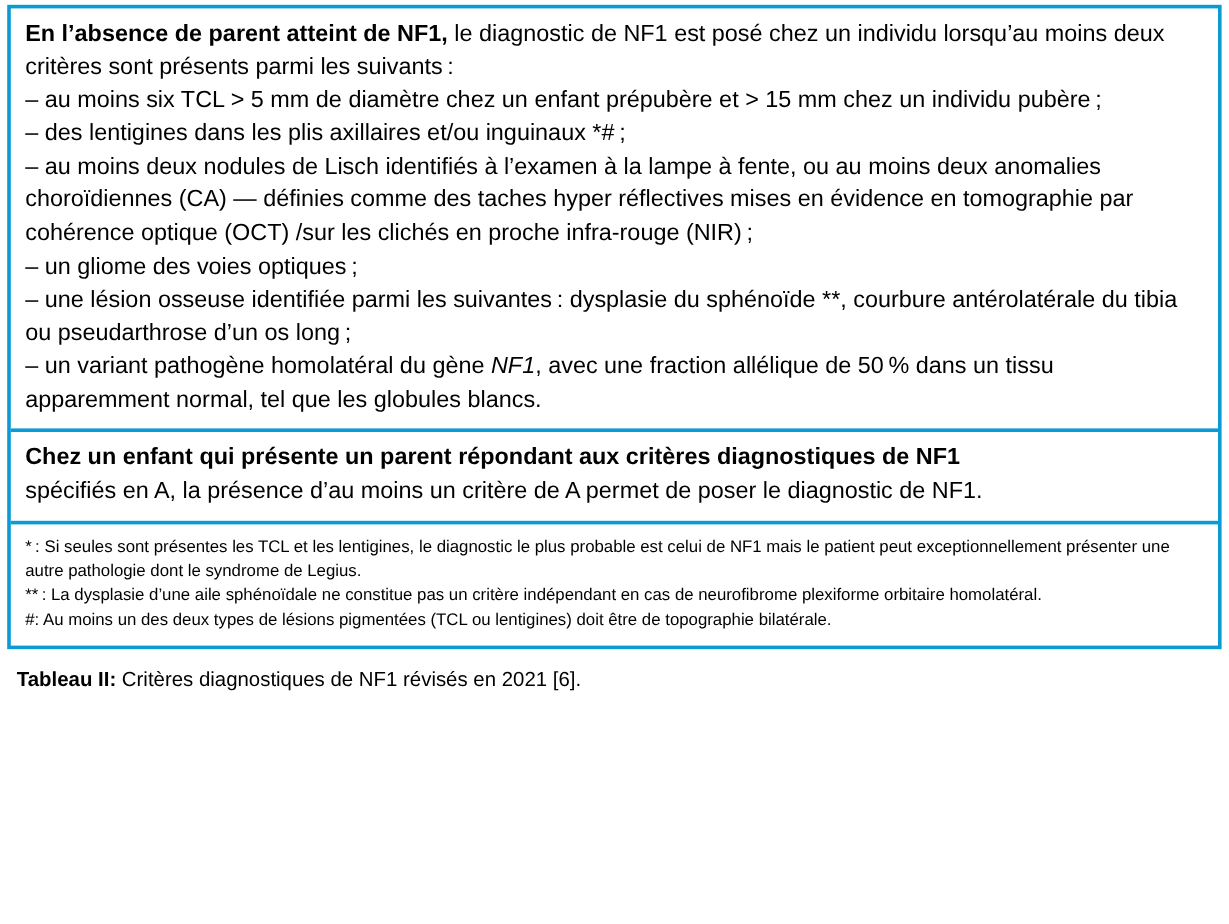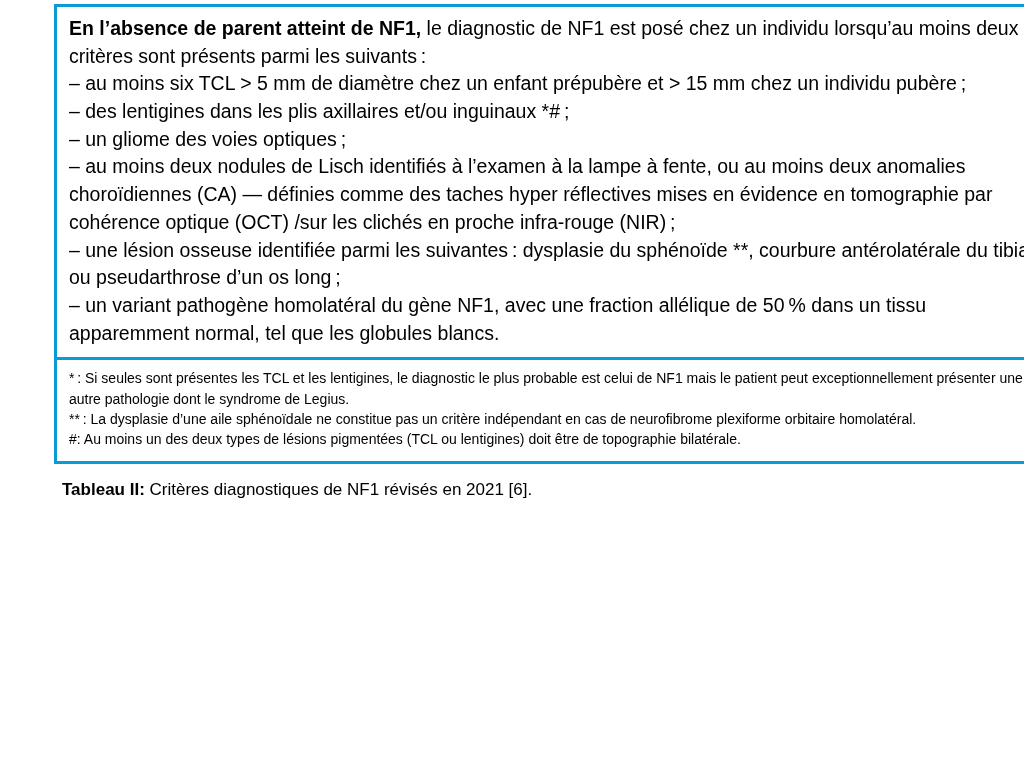--- a/index.html
+++ b/index.html
@@ -13,21 +13,20 @@
     font-family: "Liberation Sans", sans-serif;
     color: #000000;
     overflow: hidden;
   }
   .page {
     width: 873px;
     height: 770px;
     position: relative;
     box-sizing: border-box;
     padding: 4px 6px 0 6px;
-    margin-left: 48px;
   }
   .table-box {
     border: 3px solid #0b9bd4;
     box-sizing: border-box;
     width: 1012px;
     margin: 0 auto;
   }
   .section {
     padding: 8px 12px 10px 12px;
     box-sizing: border-box;
@@ -46,20 +45,21 @@
     font-size: 19.5px;
     line-height: 1.42;
   }
   .crit-b p {
     margin: 0;
   }
   b, .bold {
     font-weight: bold;
   }
   .italic {
+    font-style: italic;
   }
   .notes {
     font-size: 14px;
     line-height: 1.45;
     padding: 8px 12px 12px 12px;
   }
   .notes p {
     margin: 0;
   }
   .caption {
@@ -75,26 +75,29 @@
 <body>
 
 <div class="page">
 
   <div class="table-box">
 
     <div class="section crit-a">
       <p><span class="bold">En l’absence de parent atteint de NF1,</span><span> le diagnostic de NF1 est posé chez un individu lorsqu’au moins deux critères sont présents parmi les suivants :</span></p>
       <p>– au moins six TCL &gt; 5 mm de diamètre chez un enfant prépubère et &gt; 15 mm chez un individu pubère ;</p>
       <p>– des lentigines dans les plis axillaires et/ou inguinaux *# ;</p>
+      <p>– au moins deux nodules de Lisch identifiés à l’examen à la lampe à fente, ou au moins deux anomalies choroïdiennes (CA) — définies comme des taches hyper réflectives mises en évidence en tomographie par cohérence optique (OCT) /sur les clichés en proche infra-rouge (NIR) ;</p>
       <p>– un gliome des voies optiques ;</p>
-      <p>– au moins deux nodules de Lisch identifiés à l’examen à la lampe à fente, ou au moins deux anomalies choroïdiennes (CA) — définies comme des taches hyper réflectives mises en évidence en tomographie par cohérence optique (OCT) /sur les clichés en proche infra-rouge (NIR) ;</p>
       <p>– une lésion osseuse identifiée parmi les suivantes : dysplasie du sphénoïde **, courbure antérolatérale du tibia ou pseudarthrose d’un os long ;</p>
       <p><span>– un variant pathogène homolatéral du gène </span><span class="italic">NF1</span><span>, avec une fraction allélique de 50 % dans un tissu apparemment normal, tel que les globules blancs.</span></p>
     </div>
 
+    <div class="section crit-b">
+      <p><span class="bold">Chez un enfant qui présente un parent répondant aux critères diagnostiques de NF1</span><br><span> spécifiés en A, la présence d’au moins un critère de A permet de poser le diagnostic de NF1.</span></p>
+    </div>
 
     <div class="section notes">
       <p>* : Si seules sont présentes les TCL et les lentigines, le diagnostic le plus probable est celui de NF1 mais le patient peut exceptionnellement présenter une autre pathologie dont le syndrome de Legius.</p>
       <p>** : La dysplasie d’une aile sphénoïdale ne constitue pas un critère indépendant en cas de neurofibrome plexiforme orbitaire homolatéral.</p>
       <p>#: Au moins un des deux types de lésions pigmentées (TCL ou lentigines) doit être de topographie bilatérale.</p>
     </div>
 
   </div>
 
   <div class="caption"><span class="bold">Tableau II:</span><span> Critères diagnostiques de NF1 révisés en 2021 [6].</span></div>

